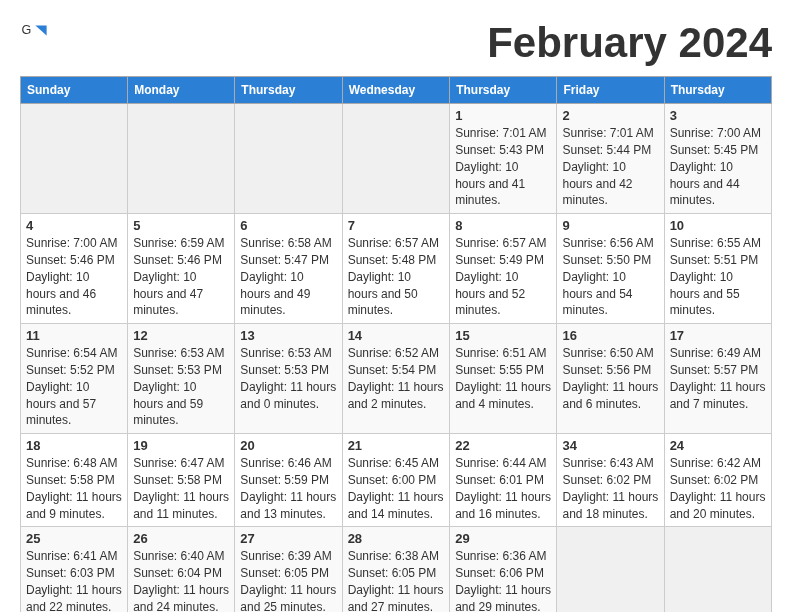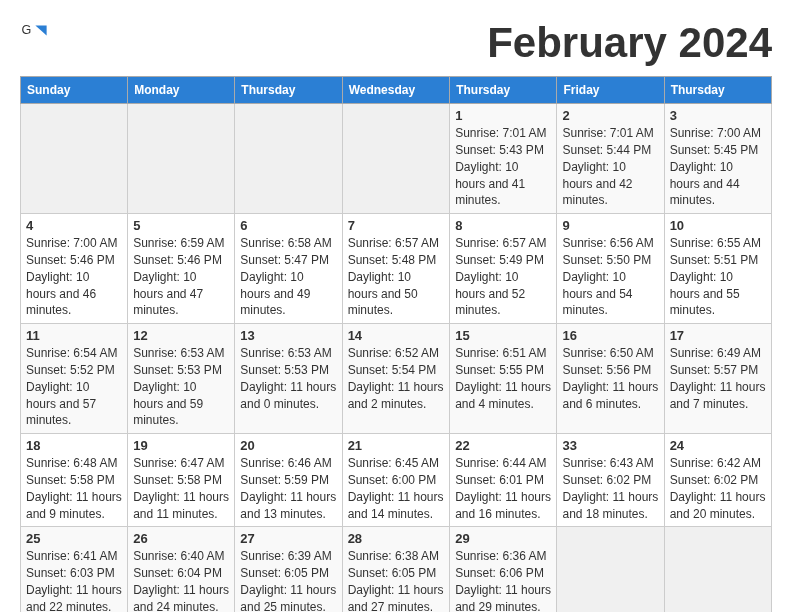--- a/index.html
+++ b/index.html
@@ -208,21 +208,21 @@
         </td>
         <td>
           <span class="day-num">21</span>
           <div class="day-info">Sunrise: 6:45 AM<br>Sunset: 6:00 PM<br>Daylight: 11 hours and 14 minutes.</div>
         </td>
         <td>
           <span class="day-num">22</span>
           <div class="day-info">Sunrise: 6:44 AM<br>Sunset: 6:01 PM<br>Daylight: 11 hours and 16 minutes.</div>
         </td>
         <td>
-          <span class="day-num">33</span>
+          <span class="day-num">34</span>
           <div class="day-info">Sunrise: 6:43 AM<br>Sunset: 6:02 PM<br>Daylight: 11 hours and 18 minutes.</div>
         </td>
         <td>
           <span class="day-num">24</span>
           <div class="day-info">Sunrise: 6:42 AM<br>Sunset: 6:02 PM<br>Daylight: 11 hours and 20 minutes.</div>
         </td>
       </tr>
       <tr>
         <td>
           <span class="day-num">25</span>

